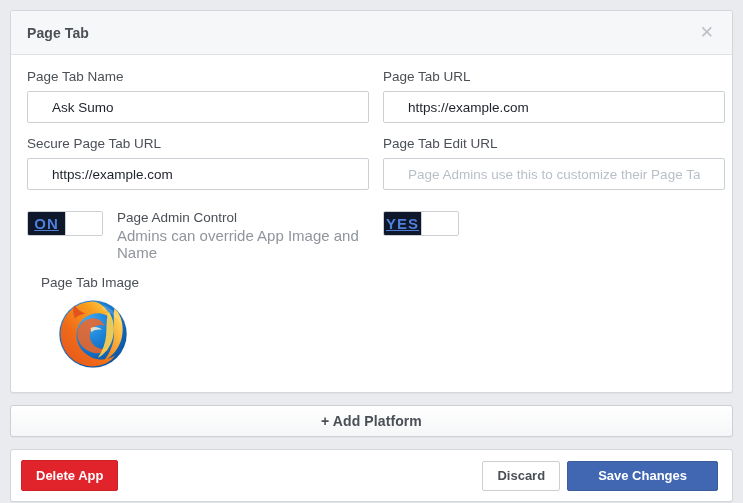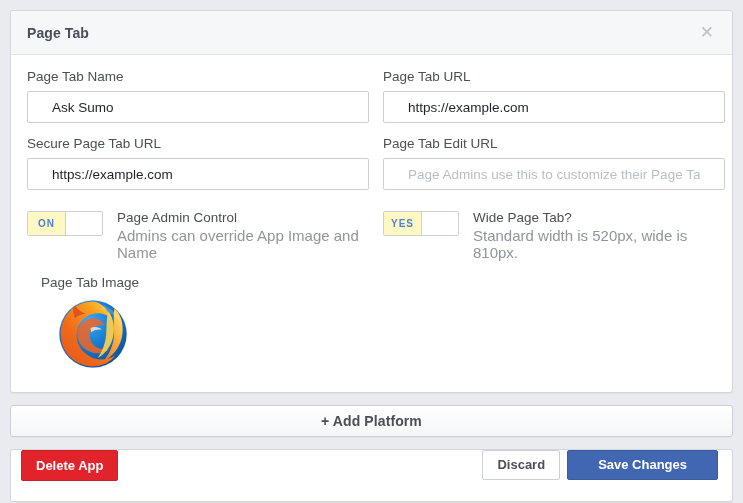--- a/index.html
+++ b/index.html
@@ -117,28 +117,29 @@
     border-radius: 2px;
     display: flex;
     overflow: hidden;
     cursor: pointer;
     flex: 0 0 76px;
     margin-top: 2px;
     background: #fff;
   }
   .toggle-on-label {
     flex: 0 0 50%;
-    background: #fef9c3;
+    background: #0f172a;
     color: #4f7fdb;
-    font-size: 10px;
+    font-size: 15px;
     font-weight: bold;
     letter-spacing: 1px;
     display: flex;
     align-items: center;
     justify-content: center;
+    text-decoration: underline;
   }
   .toggle-knob {
     flex: 0 0 50%;
     background: #ffffff;
     border-left: 1px solid #ccd0d5;
   }
   .toggle-text {
     margin-left: 14px;
     padding-top: 0px;
   }
@@ -191,21 +192,21 @@
   }
 
   
   .footer-bar {
     margin-top: 12px;
     height: 53px;
     background: #ffffff;
     border: 1px solid #d3d6db;
     border-radius: 3px;
     display: flex;
-    align-items: flex-start;
+    align-items: center;
     padding: 0 14px 0 10px;
     box-shadow: 0 1px 1px rgba(0,0,0,0.04);
   }
   .spacer { flex: 1; }
 
   .btn {
     font-family: "Liberation Sans", sans-serif;
     font-size: 13px;
     font-weight: bold;
     border-radius: 2px;
@@ -287,24 +288,20 @@
           <div class="toggle-text">
             <div class="toggle-title">Page Admin Control</div>
             <div class="toggle-desc">Admins can override App Image and Name</div>
           </div>
         </div>
 
         <div class="toggle-col">
           <div class="toggle">
             <div class="toggle-on-label">YES</div>
             <div class="toggle-knob"></div>
-          </div>
-          <div class="toggle-text">
-            <div class="toggle-title">Wide Page Tab?</div>
-            <div class="toggle-desc">Standard width is 520px, wide is 810px.</div>
           </div>
         </div>
 
       </div>
 
       <div class="image-section">
         <span class="image-label">Page Tab Image</span>
 
         <svg class="tab-image" viewBox="0 0 120 120">
           <defs>

